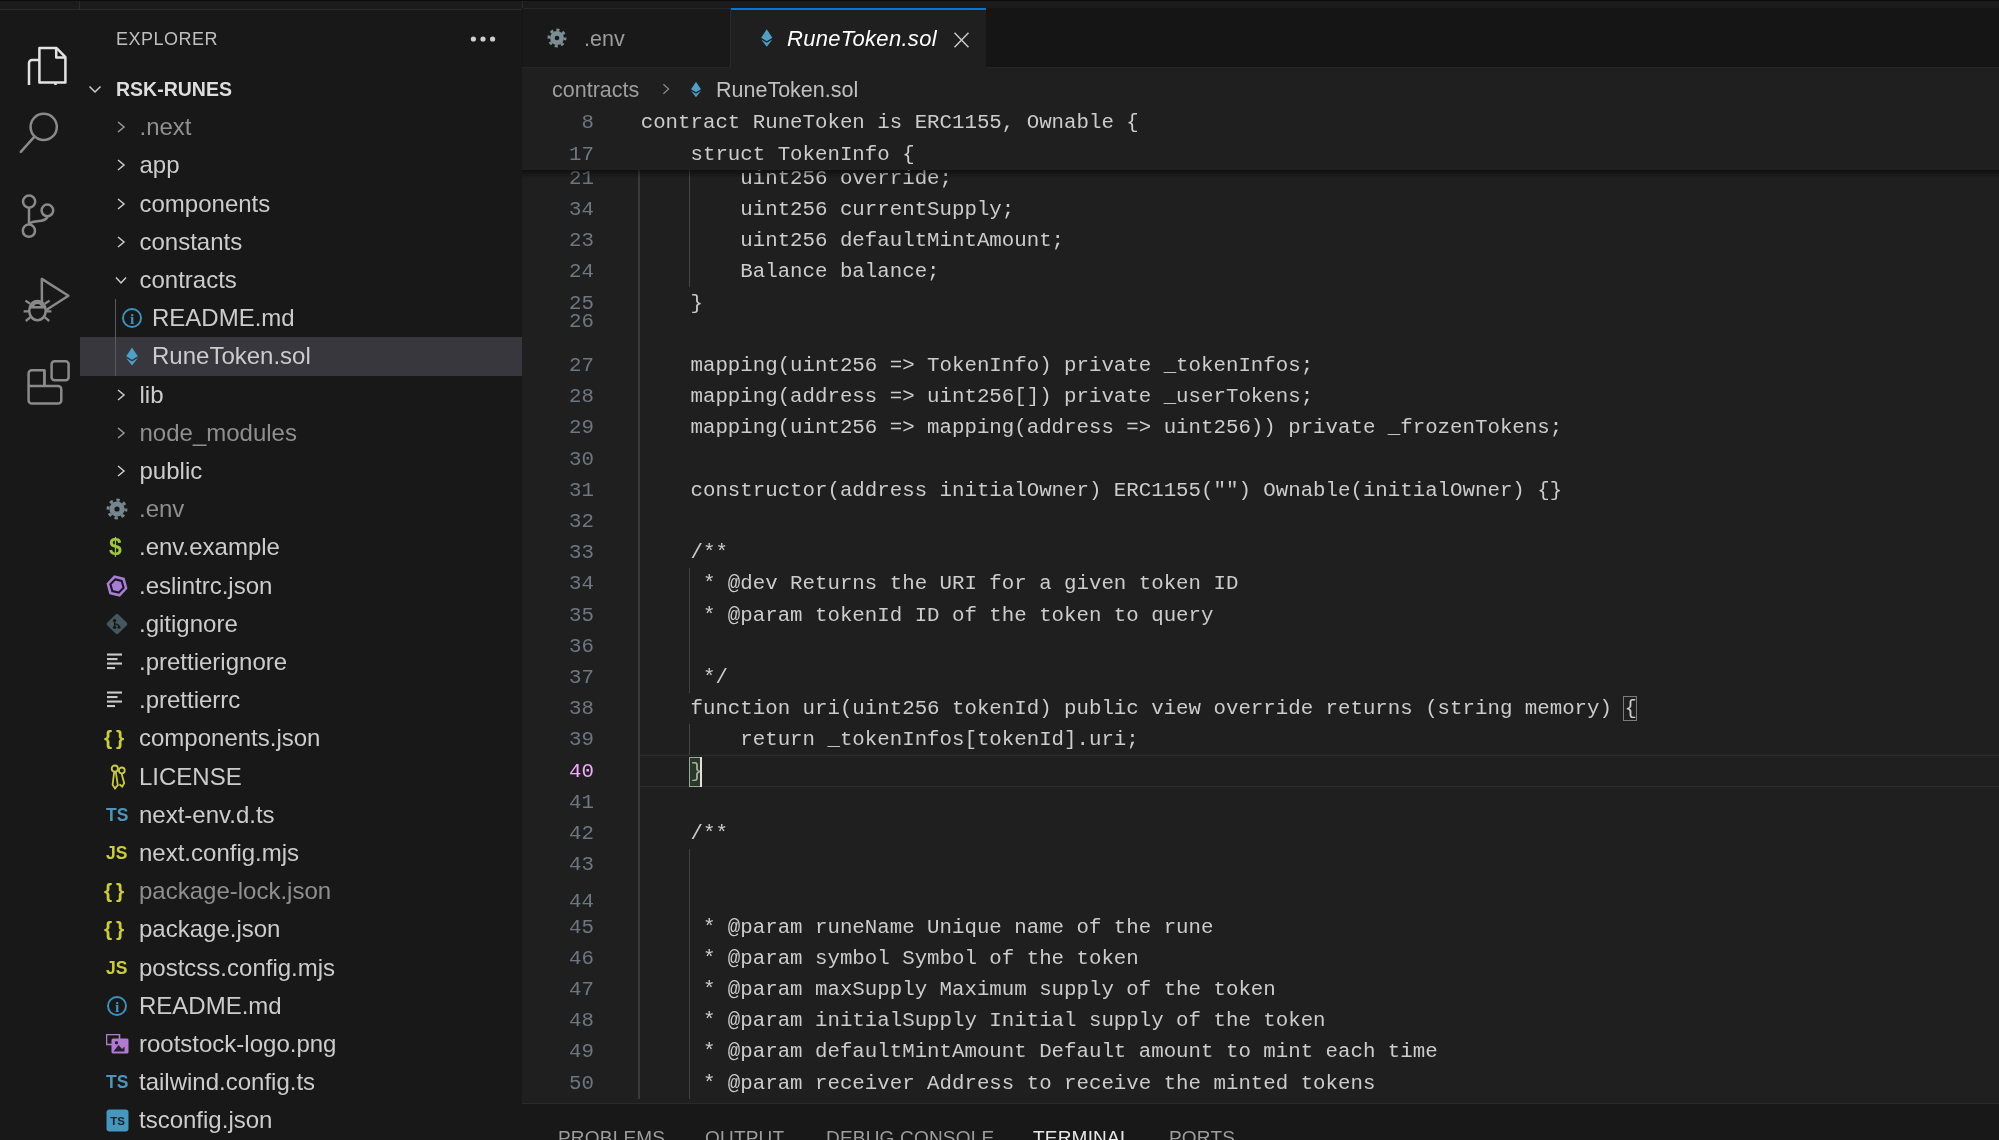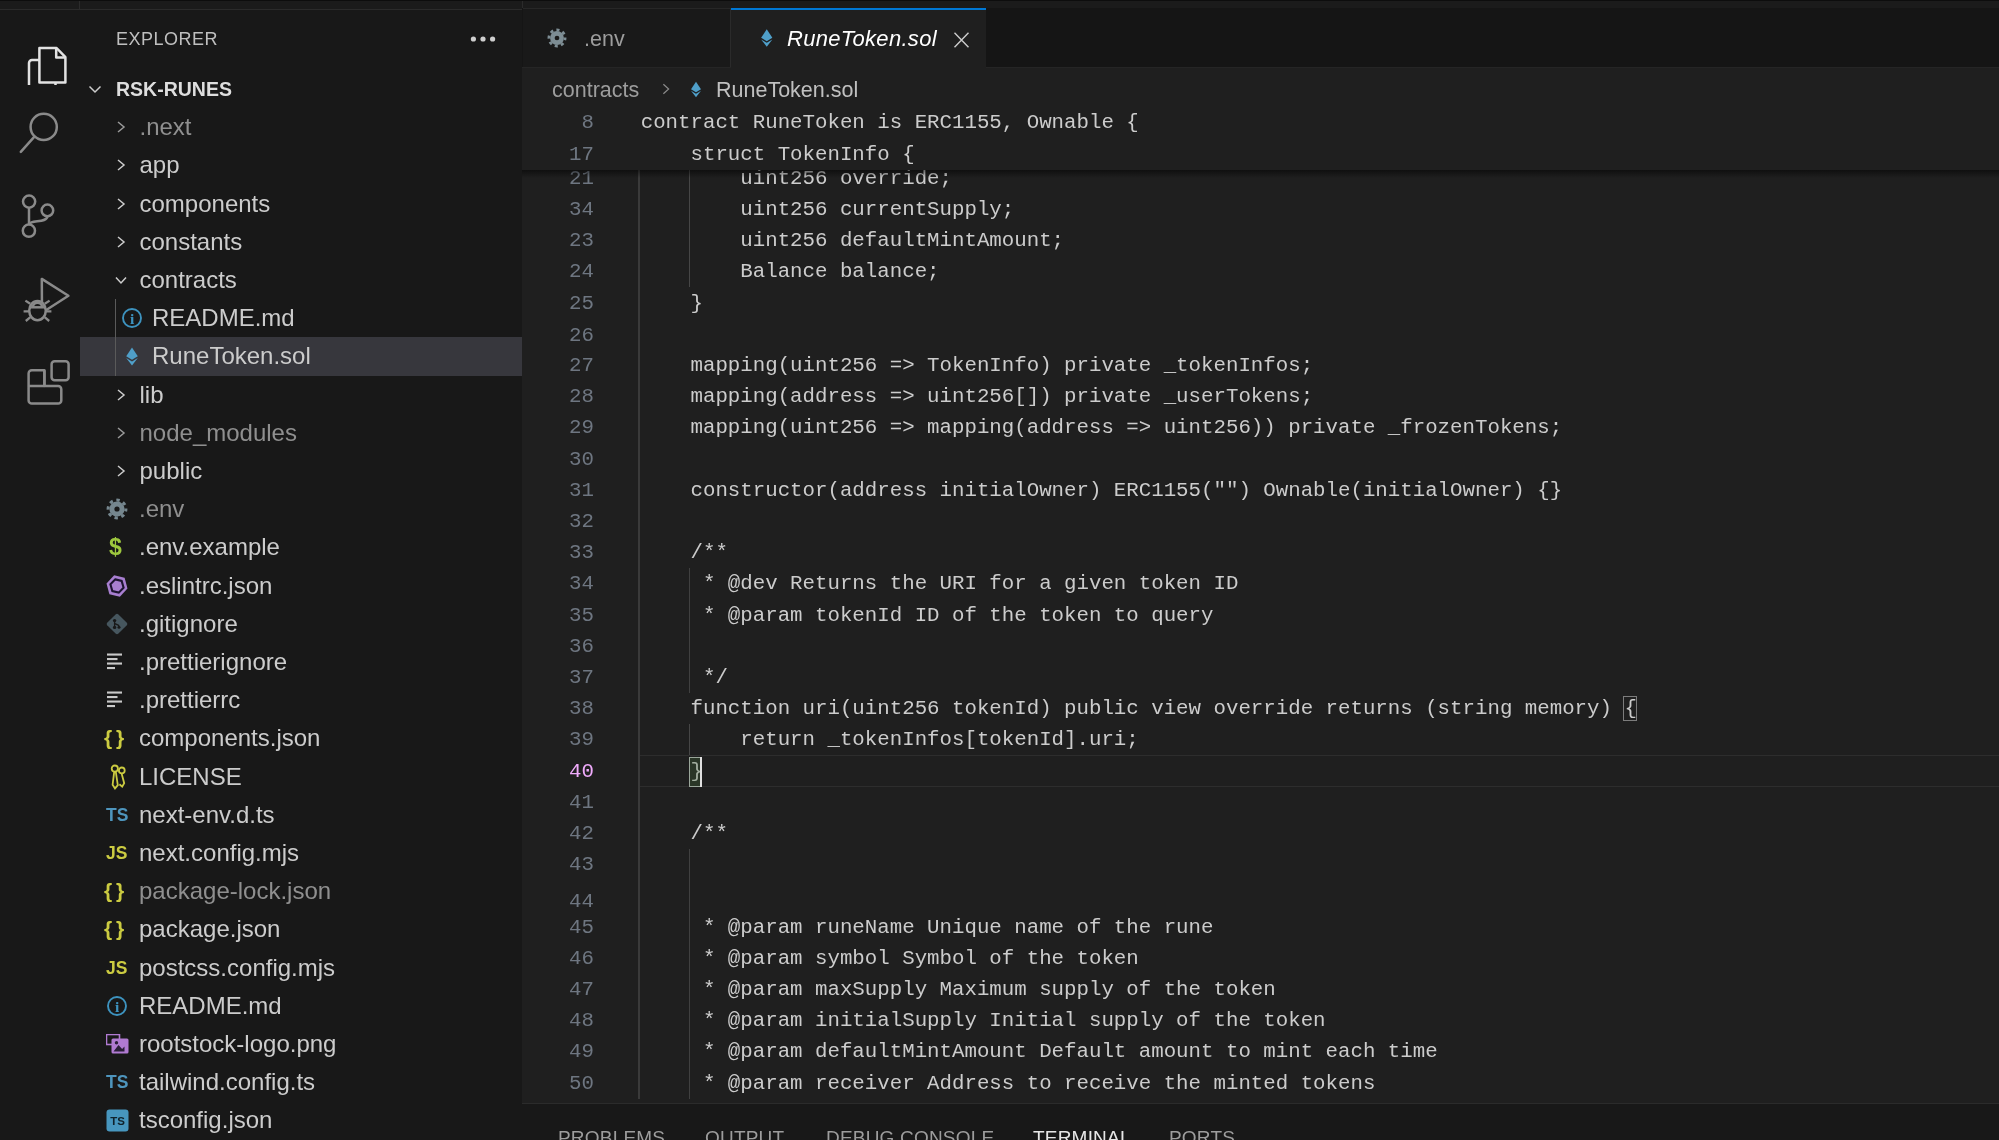--- a/index.html
+++ b/index.html
@@ -319,21 +319,21 @@
         <span class="ct">        uint256 defaultMintAmount;</span>
       </div>
   <div class="crow" style="top:256.3px">
         <span class="ln">24</span>
         <span class="ct">        Balance balance;</span>
       </div>
   <div class="crow" style="top:287.5px">
         <span class="ln">25</span>
         <span class="ct">    }</span>
       </div>
-  <div class="crow" style="top:320px">
+  <div class="crow" style="top:306px">
         <span class="ln">26</span>
         <span class="ct"></span>
       </div>
   <div class="crow" style="top:349.9px">
         <span class="ln">27</span>
         <span class="ct">    mapping(uint256 =&gt; TokenInfo) private _tokenInfos;</span>
       </div>
   <div class="crow" style="top:381.1px">
         <span class="ln">28</span>
         <span class="ct">    mapping(address =&gt; uint256[]) private _userTokens;</span>

